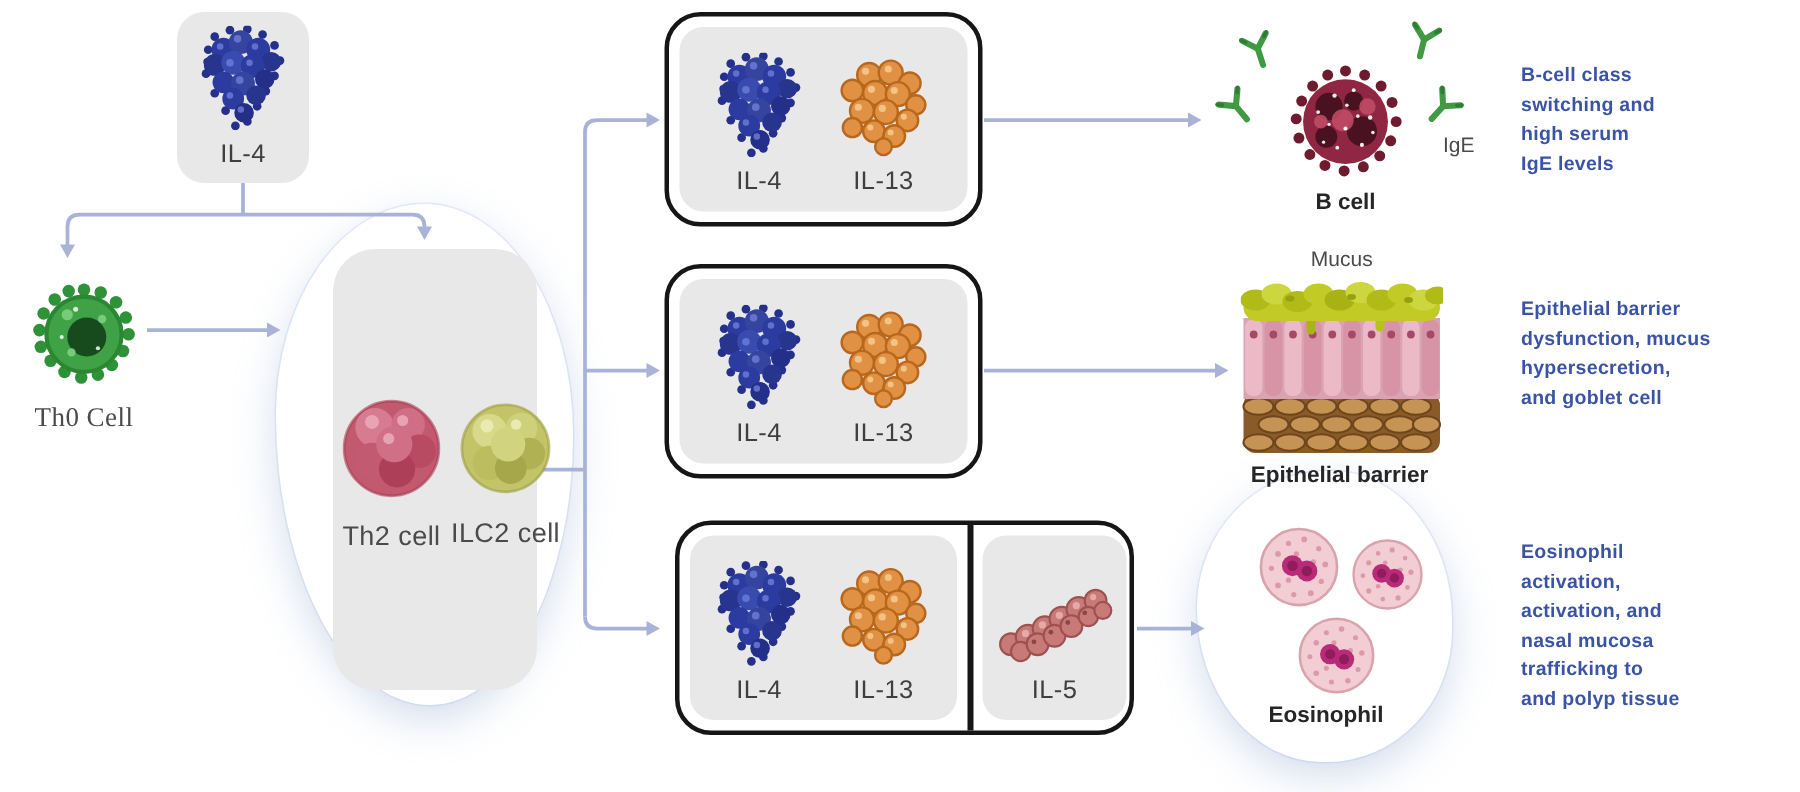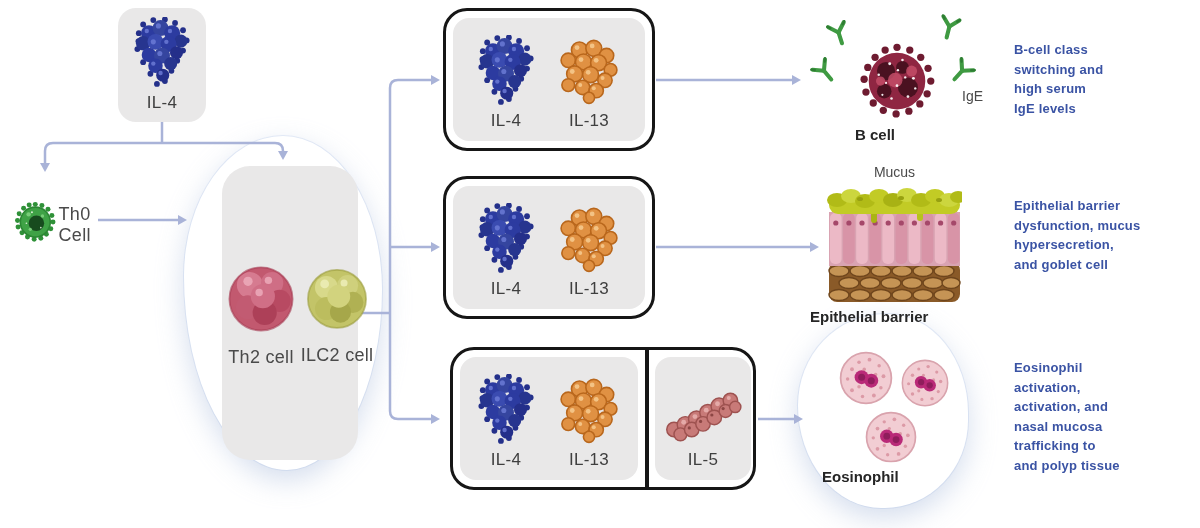--- a/index.html
+++ b/index.html
@@ -21,21 +21,21 @@
   .bb-pad { width: 100%; height: 100%; padding: 7px; }
   .inner { width: 100%; height: 100%; background: #e9e8e8; border-radius: 16px;
            display: flex; align-items: flex-end; justify-content: center; gap: 22px; padding: 8px 6px 10px; }
   .cellcol { display: flex; flex-direction: column; align-items: center; justify-content: flex-end; }
 
   .group-panel { position: absolute; background: #e9e8e8; border-radius: 28px; z-index: 3;
                  display: flex; flex-direction: row; align-items: center; justify-content: space-evenly; }
 
   .outcome { position: absolute; color: #3a53a4; font-weight: 700; font-size: 13px;
              line-height: 19.5px; letter-spacing: .2px; z-index: 4; white-space: nowrap; }
-  .caption { position: absolute; color: #262626; font-weight: 700; font-size: 15px; z-index: 5; }
+  .caption { position: absolute; color: #262626; font-weight: 700; font-size: 15px; text-align: center; z-index: 5; }
   .smalllabel { position: absolute; color: #4a4a4a; font-size: 14px; z-index: 5; }
   .absz4 { position: absolute; z-index: 4; }
 </style>
 </head>
 <body>
 
 <div class="stage">
 
   <svg width="0" height="0" style="position:absolute" aria-hidden="true">
     <defs>
@@ -328,21 +328,21 @@
     </g>
   </svg>
 
   <div class="graycard" style="left:118px; top:8px; width:88px; height:114px;">
     <svg width="58" height="70">
         <use href="#sym-il4"></use>
       </svg>
     <div class="cyt-label">IL-4</div>
   </div>
 
-  <div class="absz4" style="left:12px; top:182px; width:88px; display:flex; flex-direction:row; align-items:center; z-index:3;">
+  <div class="absz4" style="left:12px; top:182px; width:88px; display:flex; flex-direction:column; align-items:center; z-index:3;font-family:Liberation Serif, serif;">
     <svg width="78" height="78">
         <use href="#sym-th0"></use>
       </svg>
     <div class="cell-label" style="margin-top:8px;">Th0 Cell</div>
   </div>
 
   <div class="group-panel" style="left:222px; top:166px; width:136px; height:294px; padding:14px 0;">
     <div class="cellcol">
       <svg width="78" height="78">
           <use href="#sym-th2"></use>

